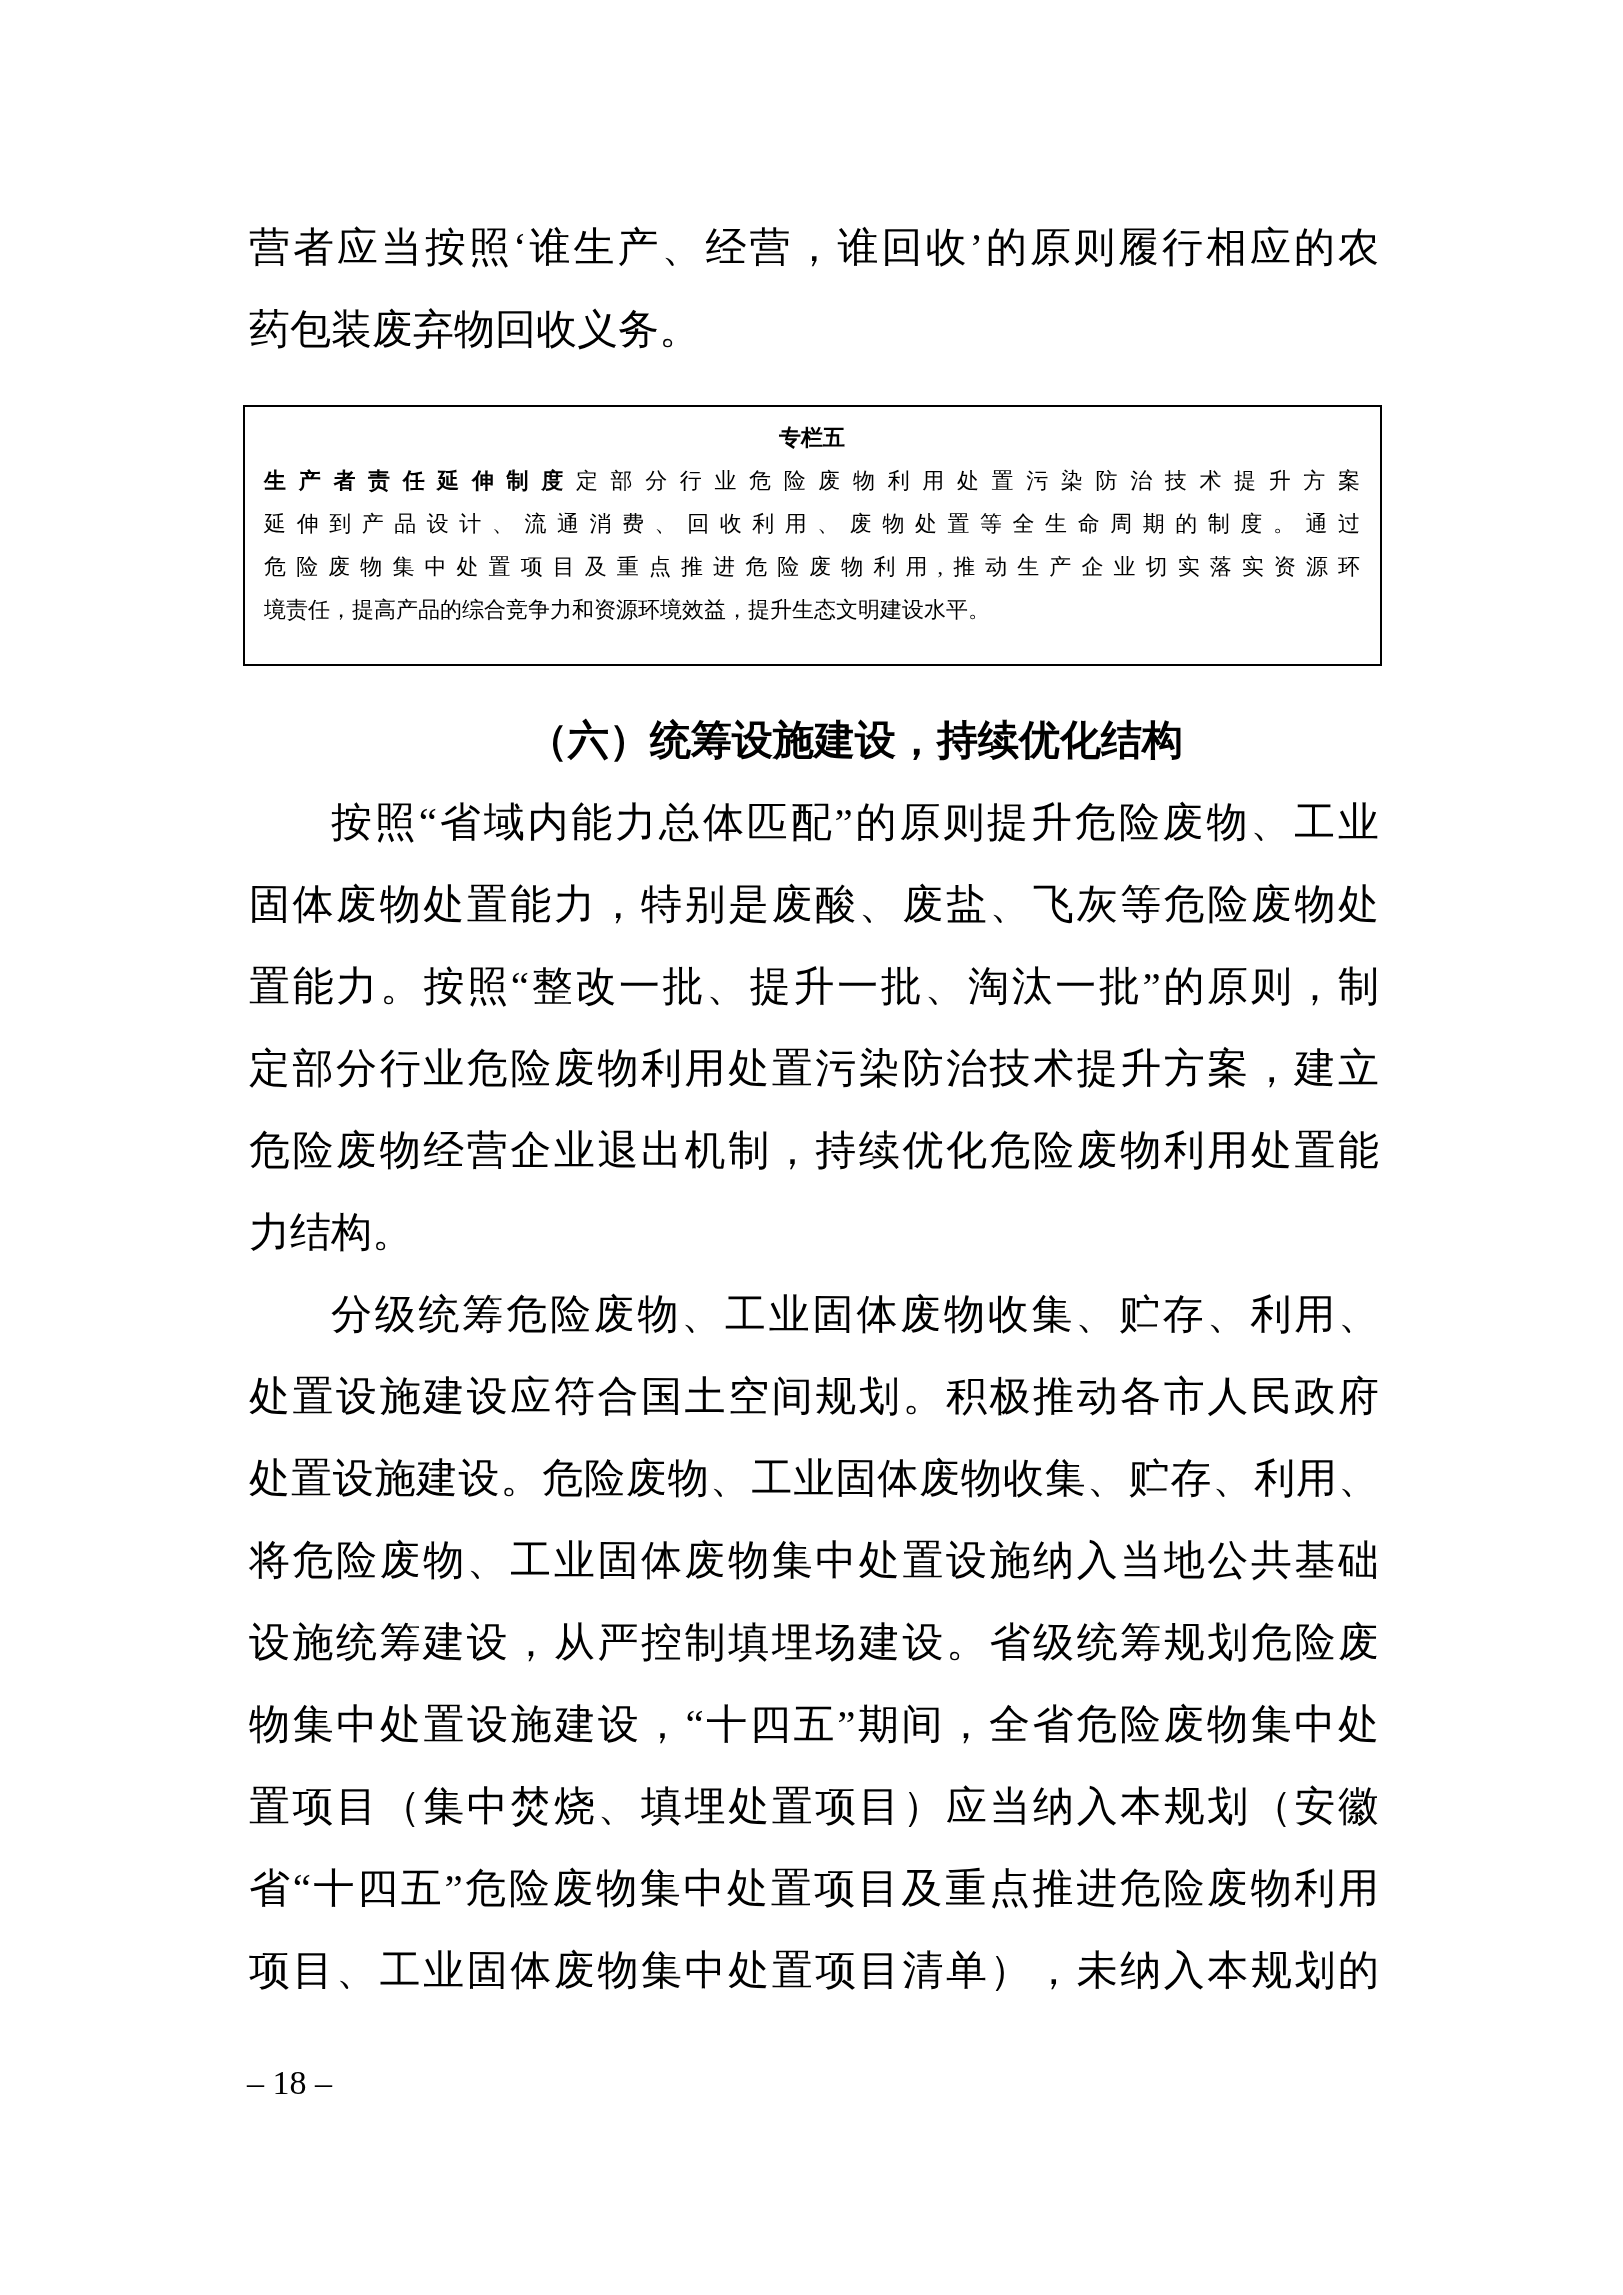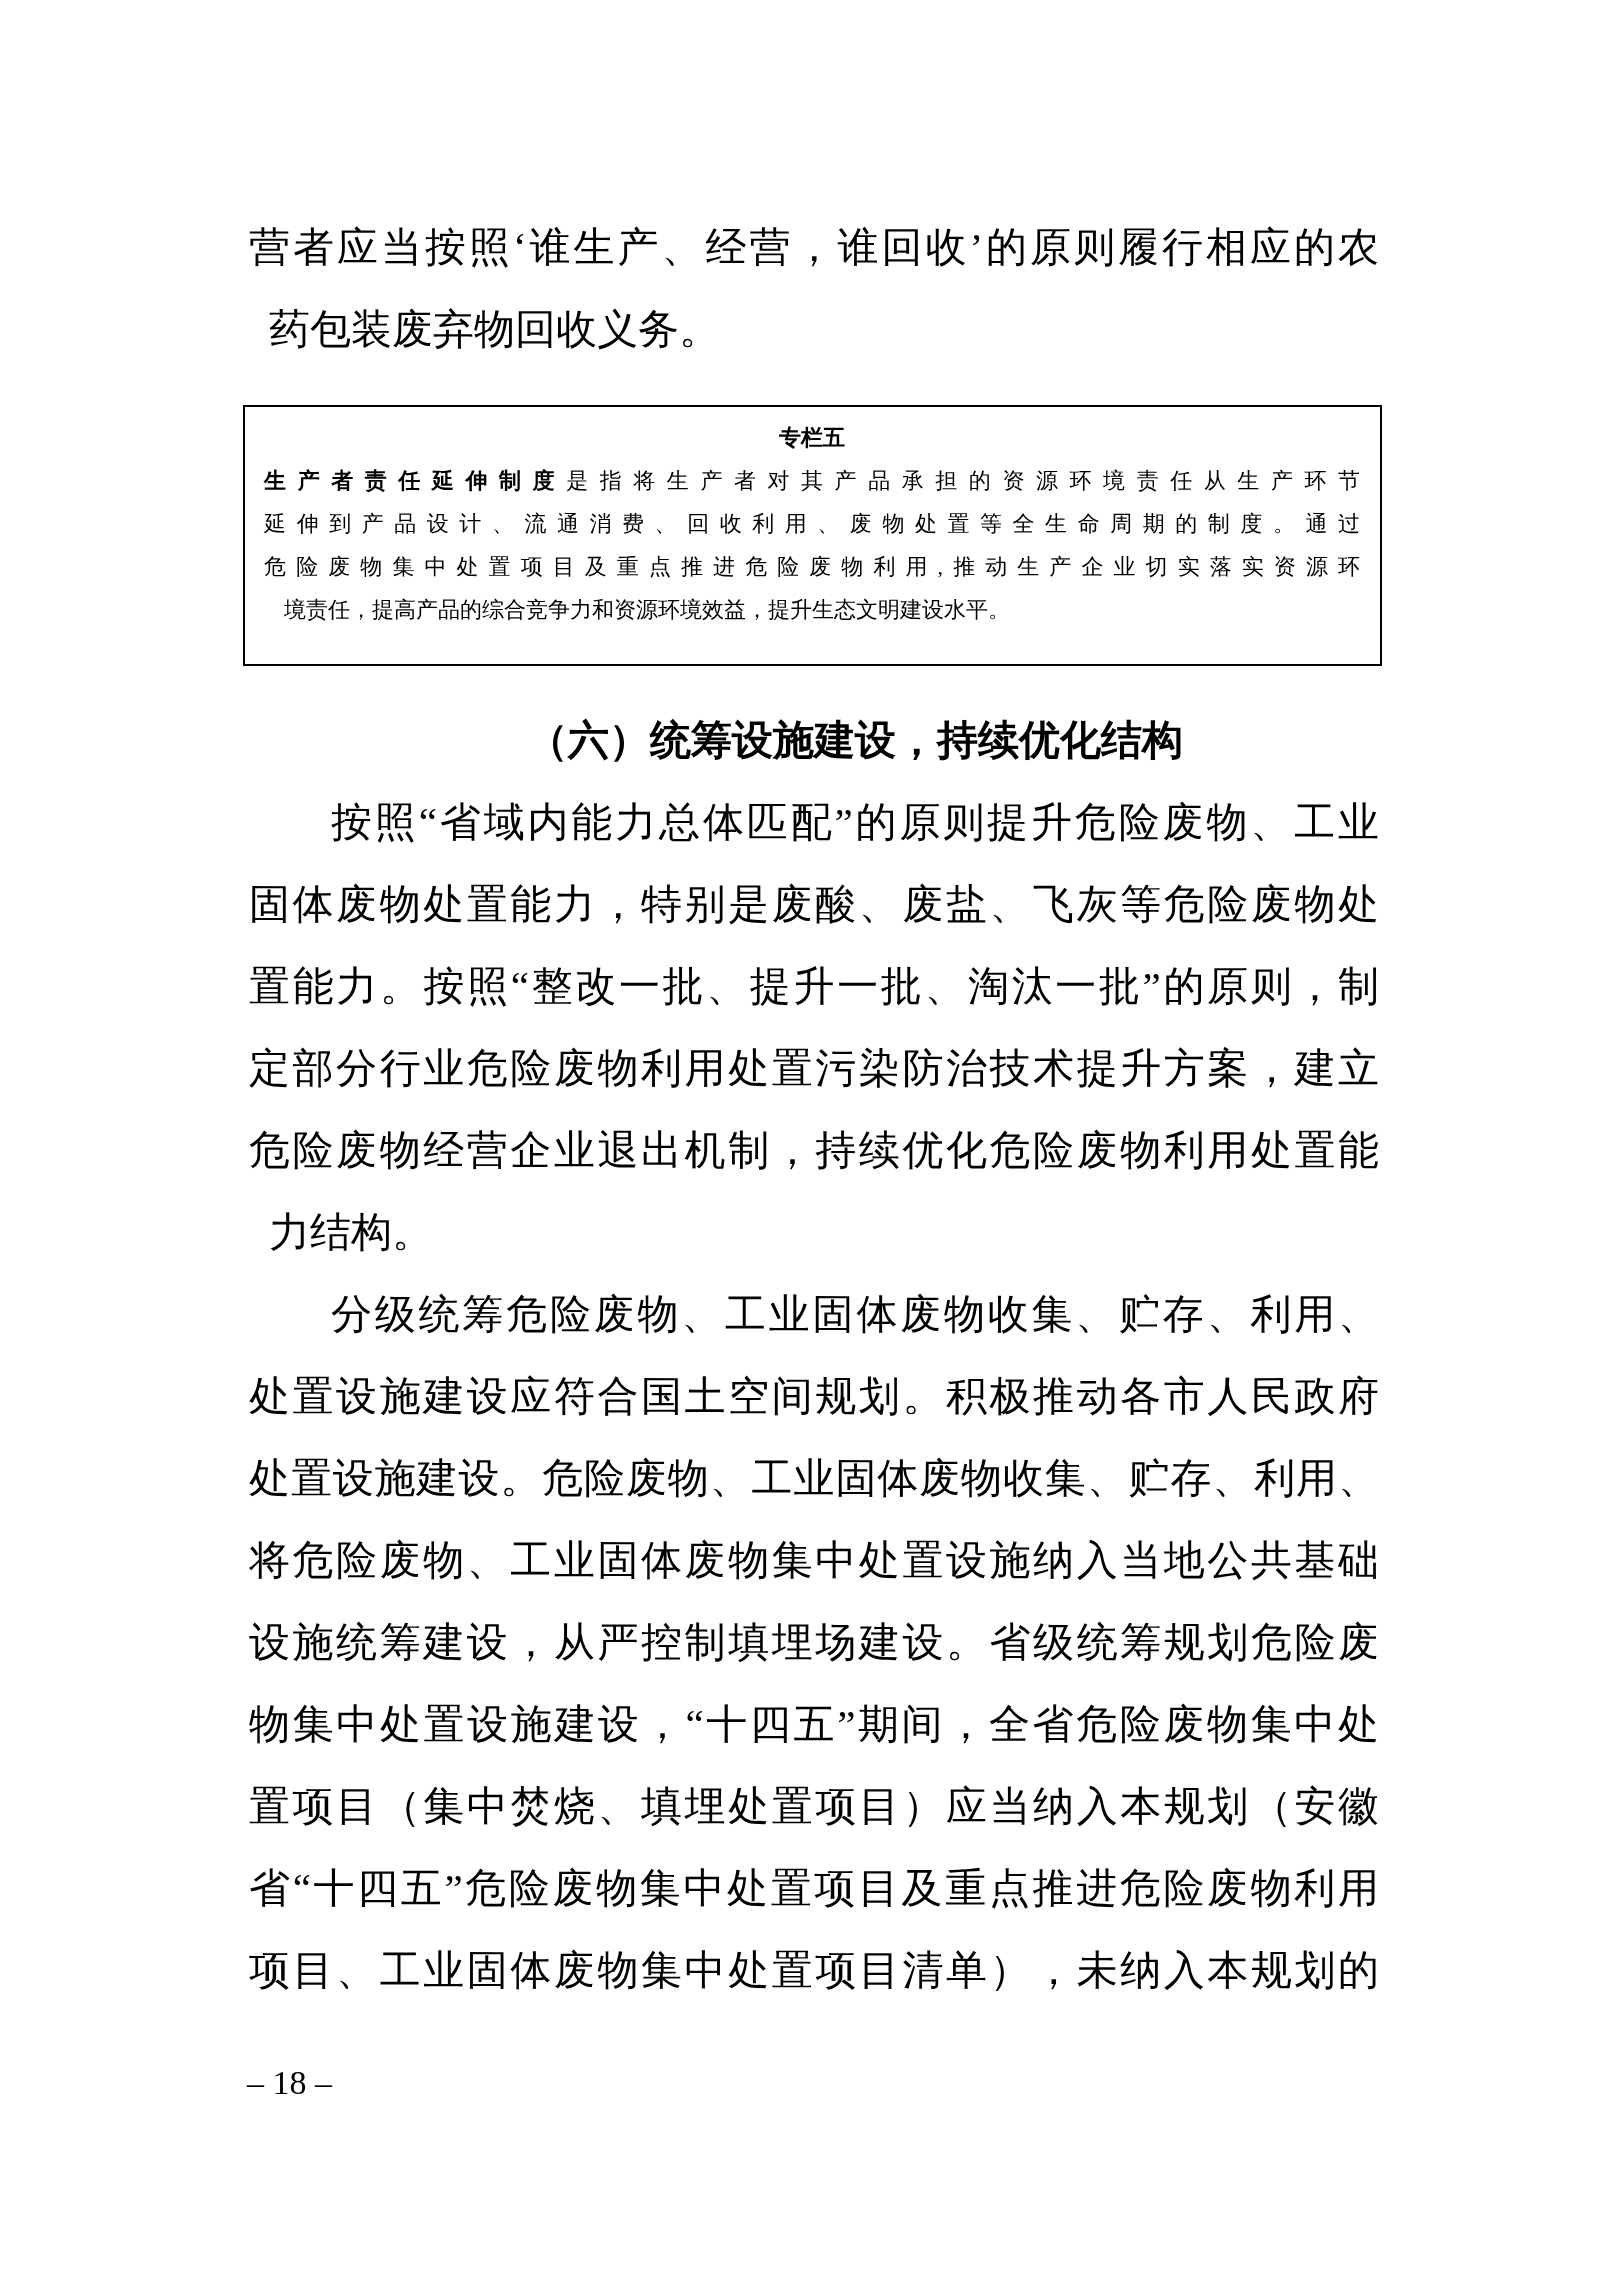--- a/index.html
+++ b/index.html
@@ -24,21 +24,20 @@
     letter-spacing: 0;
   }
   .line {
     text-align: justify;
     text-align-last: justify;
     text-justify: inter-character;
   }
   .line-end {
     text-align: justify;
     text-align-last: left;
-    margin-left: 20px;
   }
   .indent { text-indent: 2em; }
 
   .callout-box {
     border: 2px solid #000000;
     margin-top: 35px;
     margin-left: -6.5px;
     margin-right: -2.6px;
     padding: 9.2px 19.6px 33px 19.6px;
     font-size: 22px;
@@ -76,21 +75,21 @@
   <div class="text-column">
 
     <div>
       <div class="line">营者应当按照‘谁生产、经营，谁回收’的原则履行相应的农</div>
       <div class="line-end">药包装废弃物回收义务。</div>
     </div>
 
     <div class="callout-box">
       <div class="callout-title">专栏五</div>
       <div class="line">
-        <span class="callout-lead-bold">生产者责任延伸制度</span><span>是指将生产者对其产品承担的资源环境责任从生产环节</span>
+        <span class="callout-lead-bold">生产者责任延伸制度</span><span>定部分行业危险废物利用处置污染防治技术提升方案</span>
       </div>
       <div class="line">延伸到产品设计、流通消费、回收利用、废物处置等全生命周期的制度。通过</div>
       <div class="line">危险废物集中处置项目及重点推进危险废物利用,推动生产企业切实落实资源环</div>
       <div class="line-end">境责任，提高产品的综合竞争力和资源环境效益，提升生态文明建设水平。</div>
     </div>
 
     <div class="section-heading">（六）统筹设施建设，持续优化结构</div>
 
     <div>
       <div class="line indent">按照“省域内能力总体匹配”的原则提升危险废物、工业</div>

